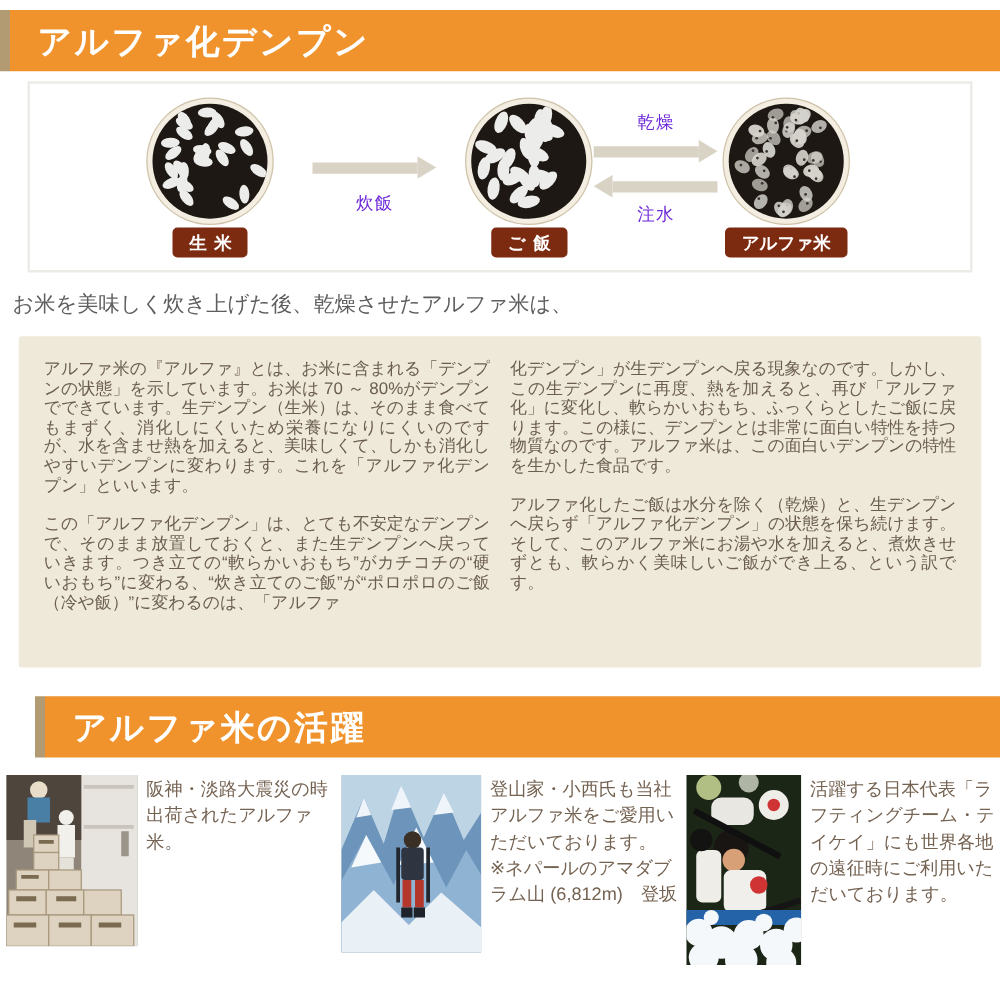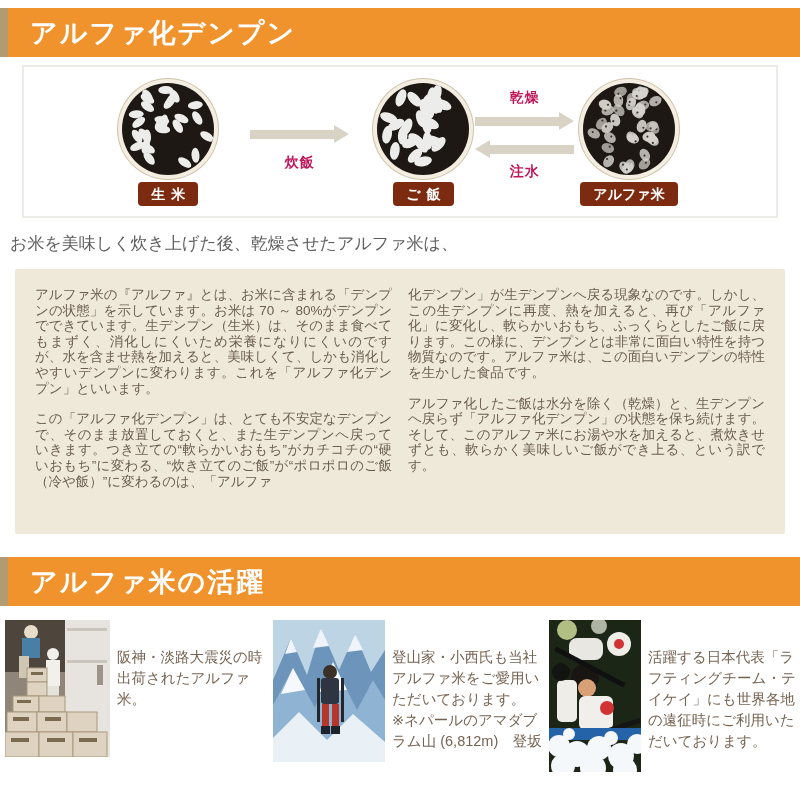--- a/index.html
+++ b/index.html
@@ -40,39 +40,38 @@
   }
   .stage-label.spaced{letter-spacing:6px;padding-right:7px;}
   .arrow{display:flex;align-items:center;}
   .shaft{width:84px;height:9px;background:#d9d3c5;}
   .head-r{width:0;height:0;border-left:15px solid #d9d3c5;border-top:9px solid transparent;border-bottom:9px solid transparent;}
   .head-l{width:0;height:0;border-right:15px solid #d9d3c5;border-top:9px solid transparent;border-bottom:9px solid transparent;}
   .arrow-single{display:flex;flex-direction:column;align-items:center;margin:42px 28px 0 36px;}
   .arrow-single .arrow-caption{margin-top:11px;}
   .arrow-double{display:flex;flex-direction:column;align-items:center;margin:6px 6px 0 6px;}
   .arrow-double .arrow{margin:5px 0;}
-  .arrow-caption{font-size:14px;font-weight:bold;color:#be185d;letter-spacing:1px;}
+  .arrow-caption{font-size:14px;font-weight:normal;color:#6d28d9;letter-spacing:1px;}
   
   .intro{margin:12px 10px 12px 10px;color:#5e5e5e;font-size:17px;line-height:27px;}
   
   .explain{
     margin:12px 15px 0 15px;height:265px;box-sizing:border-box;
     background:#efe9da;border-radius:2px;
     padding:18px 20px 1px 20px;display:flex;gap:16px;
   }
   .explain .col{flex:1;color:#6b5e50;font-size:13.5px;line-height:15.6px;text-align:justify;}
   .explain p{margin:0 0 15px 0;}
   
   .usage-row{display:flex;margin:14px 0 0 5px;gap:7px;}
   .photo{flex:none;overflow:hidden;background:#ccc;}
   .photo svg{display:block;}
   .caption{
     flex:none;color:#756352;font-size:14.5px;line-height:21px;
     padding-top:2px;
-    margin-top:25px;
   }
   .caption .note{margin-top:0;}
 </style>
 </head>
 <body>
 
 <div class="sec-header">
   <div class="accent"></div>
   <div class="bar">
     <h2>アルファ化デンプン</h2>
@@ -267,21 +266,21 @@
   <div class="col">
     <p>アルファ米の『アルファ』とは、お米に含まれる「デンプンの状態」を示しています。お米は 70 ～ 80%がデンプンでできています。生デンプン（生米）は、そのまま食べてもまずく、消化しにくいため栄養になりにくいのですが、水を含ませ熱を加えると、美味しくて、しかも消化しやすいデンプンに変わります。これを「アルファ化デンプン」といいます。</p>
     <p>この「アルファ化デンプン」は、とても不安定なデンプンで、そのまま放置しておくと、また生デンプンへ戻っていきます。つき立ての“軟らかいおもち”がカチコチの“硬いおもち”に変わる、“炊き立てのご飯”が“ポロポロのご飯（冷や飯）”に変わるのは、「アルファ</p>
   </div>
   <div class="col">
     <p>化デンプン」が生デンプンへ戻る現象なのです。しかし、この生デンプンに再度、熱を加えると、再び「アルファ化」に変化し、軟らかいおもち、ふっくらとしたご飯に戻ります。この様に、デンプンとは非常に面白い特性を持つ物質なのです。アルファ米は、この面白いデンプンの特性を生かした食品です。</p>
     <p>アルファ化したご飯は水分を除く（乾燥）と、生デンプンへ戻らず「アルファ化デンプン」の状態を保ち続けます。そして、このアルファ米にお湯や水を加えると、煮炊きせずとも、軟らかく美味しいご飯ができ上る、という訳です。</p>
   </div>
 </div>
 
-<div class="sec-header" style="margin-top:23px;">
+<div class="sec-header" style="margin-top:23px;padding-left:28px;">
   <div class="accent"></div>
   <div class="bar">
     <h2>アルファ米の活躍</h2>
   </div>
 </div>
 
 <div class="usage-row">
 
   <div class="photo" style="width:105px;height:137px;">
     <svg viewBox="0 0 105 137" width="105" height="137">

